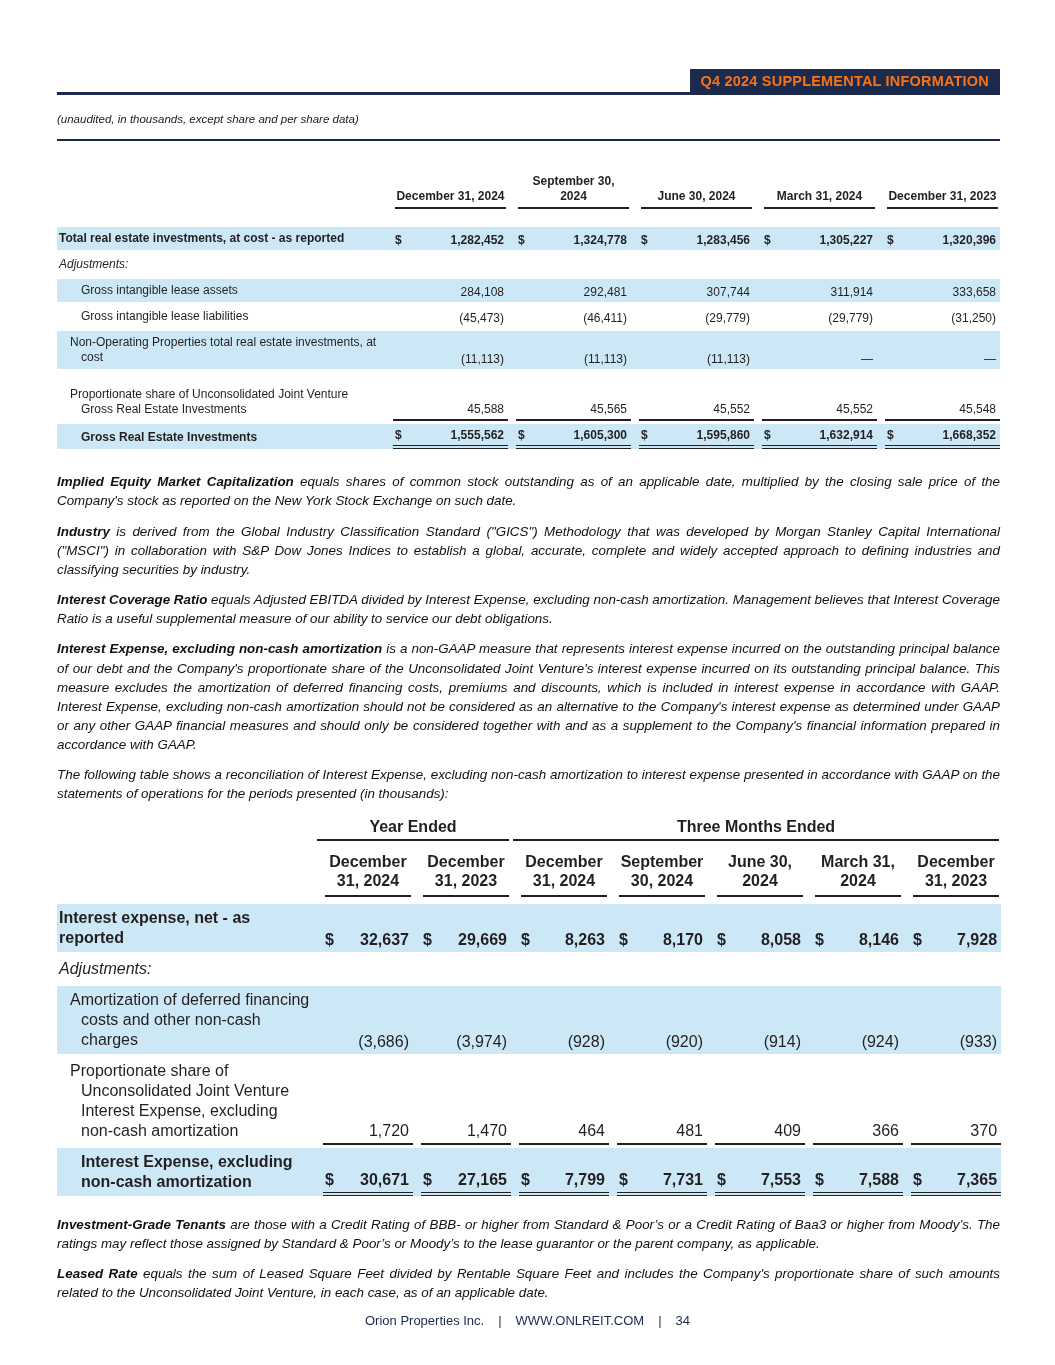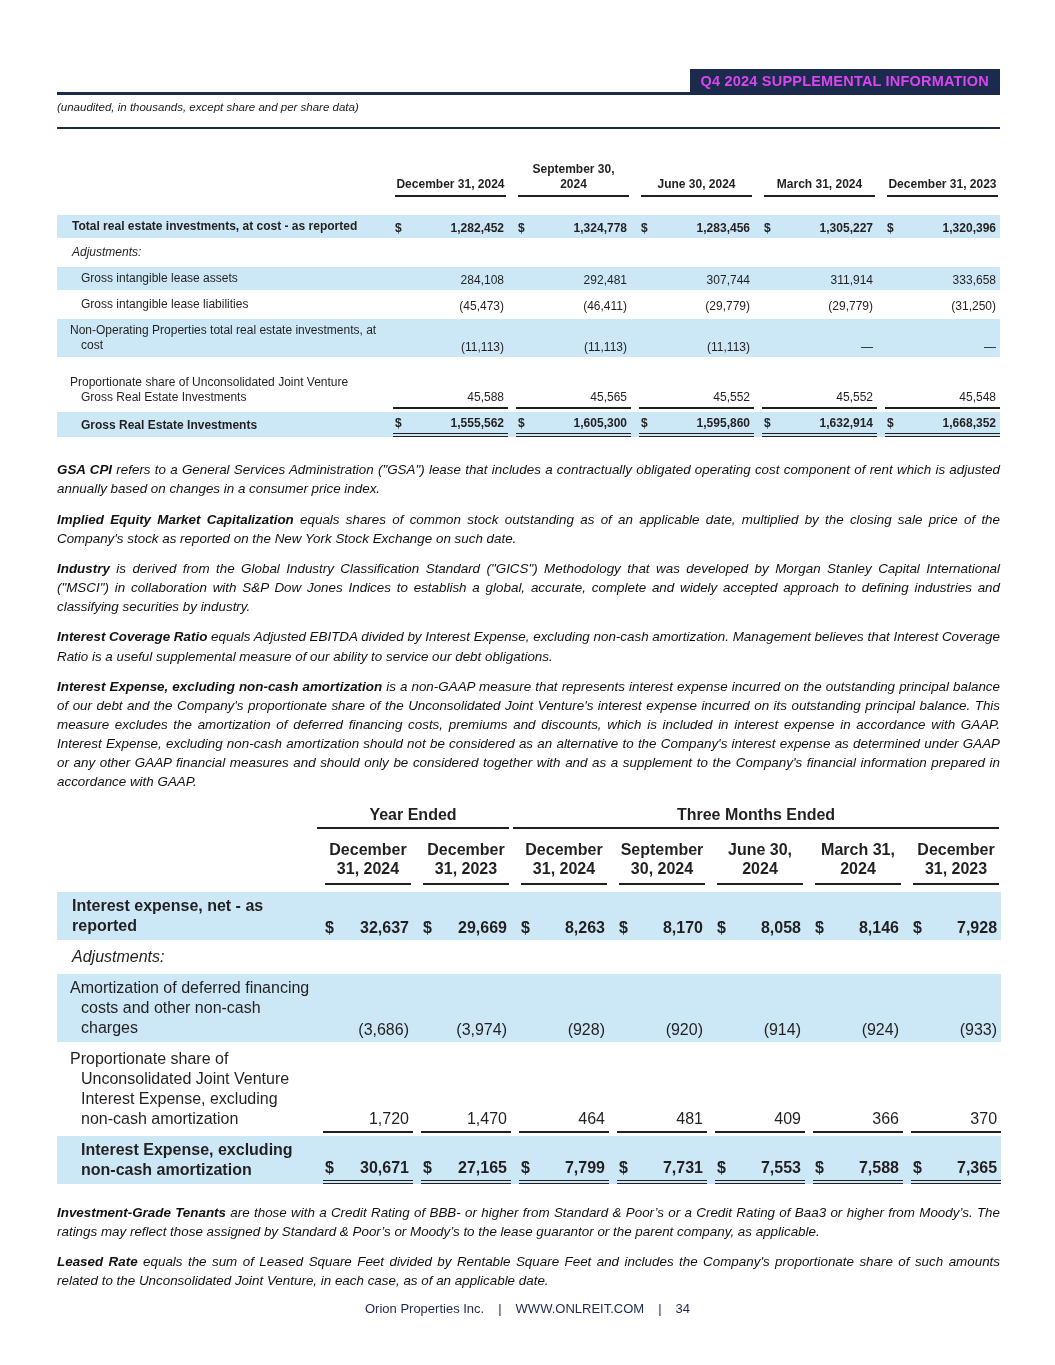--- a/index.html
+++ b/index.html
@@ -8,36 +8,36 @@
     width: 1055px; height: 1365px; background: #ffffff;
     font-family: "Liberation Sans", "DejaVu Sans", sans-serif;
     color: #231f20; display: flex; flex-direction: column;
     overflow: hidden; position: relative;
   }
   .content { padding: 0 55px 0 57px; }
 
   
   .topbar { margin: 92px 55px 0 57px; position: relative; height: 27px; border-bottom: 3px solid #1b2a4d; }
   .banner {
-    position: absolute; right: 0; bottom: 0; background: #1b2a4d; color: #d946ef;
+    position: absolute; right: 0; bottom: 0; background: #1b2a4d; color: #f97316;
     font-size: 14.5px; font-weight: bold; letter-spacing: 0.2px;
     padding: 5px 11px 4px 11px; line-height: 1;
   }
 
   
   .title { color: #1b2a4d; font-size: 26px; font-weight: bold; margin-top: 25px; letter-spacing: 0.2px; }
-  .subtitle { font-style: italic; font-size: 11.5px; color: #1a1a1a; margin-top: 6px; }
+  .subtitle { font-style: italic; font-size: 11.5px; color: #1a1a1a; margin-top: 18px; }
   .title-rule { border-bottom: 2.5px solid #1b2a4d; margin-top: 14px; }
 
   
   table { border-collapse: separate; border-spacing: 0 3px; table-layout: fixed; width: 100%; }
   .tbl1 { margin-top: 22px; font-size: 12px; }
   .tbl2 { margin-top: 10px; font-size: 16px; }
   th, td { vertical-align: bottom; font-weight: normal; }
-  .lbl { text-align: left; padding: 4px 4px 4px 15px; line-height: 1.25; }
+  .lbl { text-align: left; padding: 4px 4px 4px 2px; line-height: 1.25; }
   .lbl-ind  { padding-left: 24px; text-indent: -11px; }
   .lbl-ind2 { padding-left: 24px; }
   .val { padding: 4px 0 0 8px; }
   .cw { display: flex; justify-content: space-between; align-items: flex-end; padding: 0 4px 3px 2px; }
   .hw { text-align: center; font-weight: bold; line-height: 1.22; padding-bottom: 4px; border-bottom: 2px solid #231f20; margin: 4px 2px; }
   .hw span { display: block; }
   .gh { text-align: center; font-weight: bold; padding-bottom: 3px; border-bottom: 2px solid #231f20; margin: 0 2px; }
   .r-blue td { background: #cce8f7; }
   .r-bold td, .r-bold .d, .r-bold .v { font-weight: bold; }
   .r-italic .lbl { font-style: italic; }
@@ -301,25 +301,25 @@
               <div class="cw">
                 <span class="d">$</span>
                 <span class="v">1,668,352</span>
               </div>
             </td>
       </tr>
     </tbody>
       </table>
 
     <div class="defs">
-      <p class="def"><span class="term">GSA CPI</span><span> refers to a General Services Administration ("GSA") lease that includes a contractually obligated operating cost component of rent which is adjusted annually based on changes in a consumer price index.</span></p>
       <p class="def"><span class="term">Implied Equity Market Capitalization</span><span> equals shares of common stock outstanding as of an applicable date, multiplied by the closing sale price of the Company's stock as reported on the New York Stock Exchange on such date.</span></p>
       <p class="def"><span class="term">Industry</span><span> is derived from the Global Industry Classification Standard ("GICS") Methodology that was developed by Morgan Stanley Capital International ("MSCI") in collaboration with S&amp;P Dow Jones Indices to establish a global, accurate, complete and widely accepted approach to defining industries and classifying securities by industry.</span></p>
       <p class="def"><span class="term">Interest Coverage Ratio</span><span> equals Adjusted EBITDA divided by Interest Expense, excluding non-cash amortization. Management believes that Interest Coverage Ratio is a useful supplemental measure of our ability to service our debt obligations.</span></p>
       <p class="def"><span class="term">Interest Expense, excluding non-cash amortization</span><span> is a non-GAAP measure that represents interest expense incurred on the outstanding principal balance of our debt and the Company's proportionate share of the Unconsolidated Joint Venture's interest expense incurred on its outstanding principal balance. This measure excludes the amortization of deferred financing costs, premiums and discounts, which is included in interest expense in accordance with GAAP. Interest Expense, excluding non-cash amortization should not be considered as an alternative to the Company's interest expense as determined under GAAP or any other GAAP financial measures and should only be considered together with and as a supplement to the Company's financial information prepared in accordance with GAAP.</span></p>
+      <p class="def"><span class="term"></span><span>The following table shows a reconciliation of Interest Expense, excluding non-cash amortization to interest expense presented in accordance with GAAP on the statements of operations for the periods presented (in thousands):</span></p>
     </div>
 
     <table class="tbl2">
       <colgroup>
         <col style="width:258px">
           <col style="width:98px">
           <col style="width:98px">
           <col style="width:98px">
           <col style="width:98px">
           <col style="width:98px">

